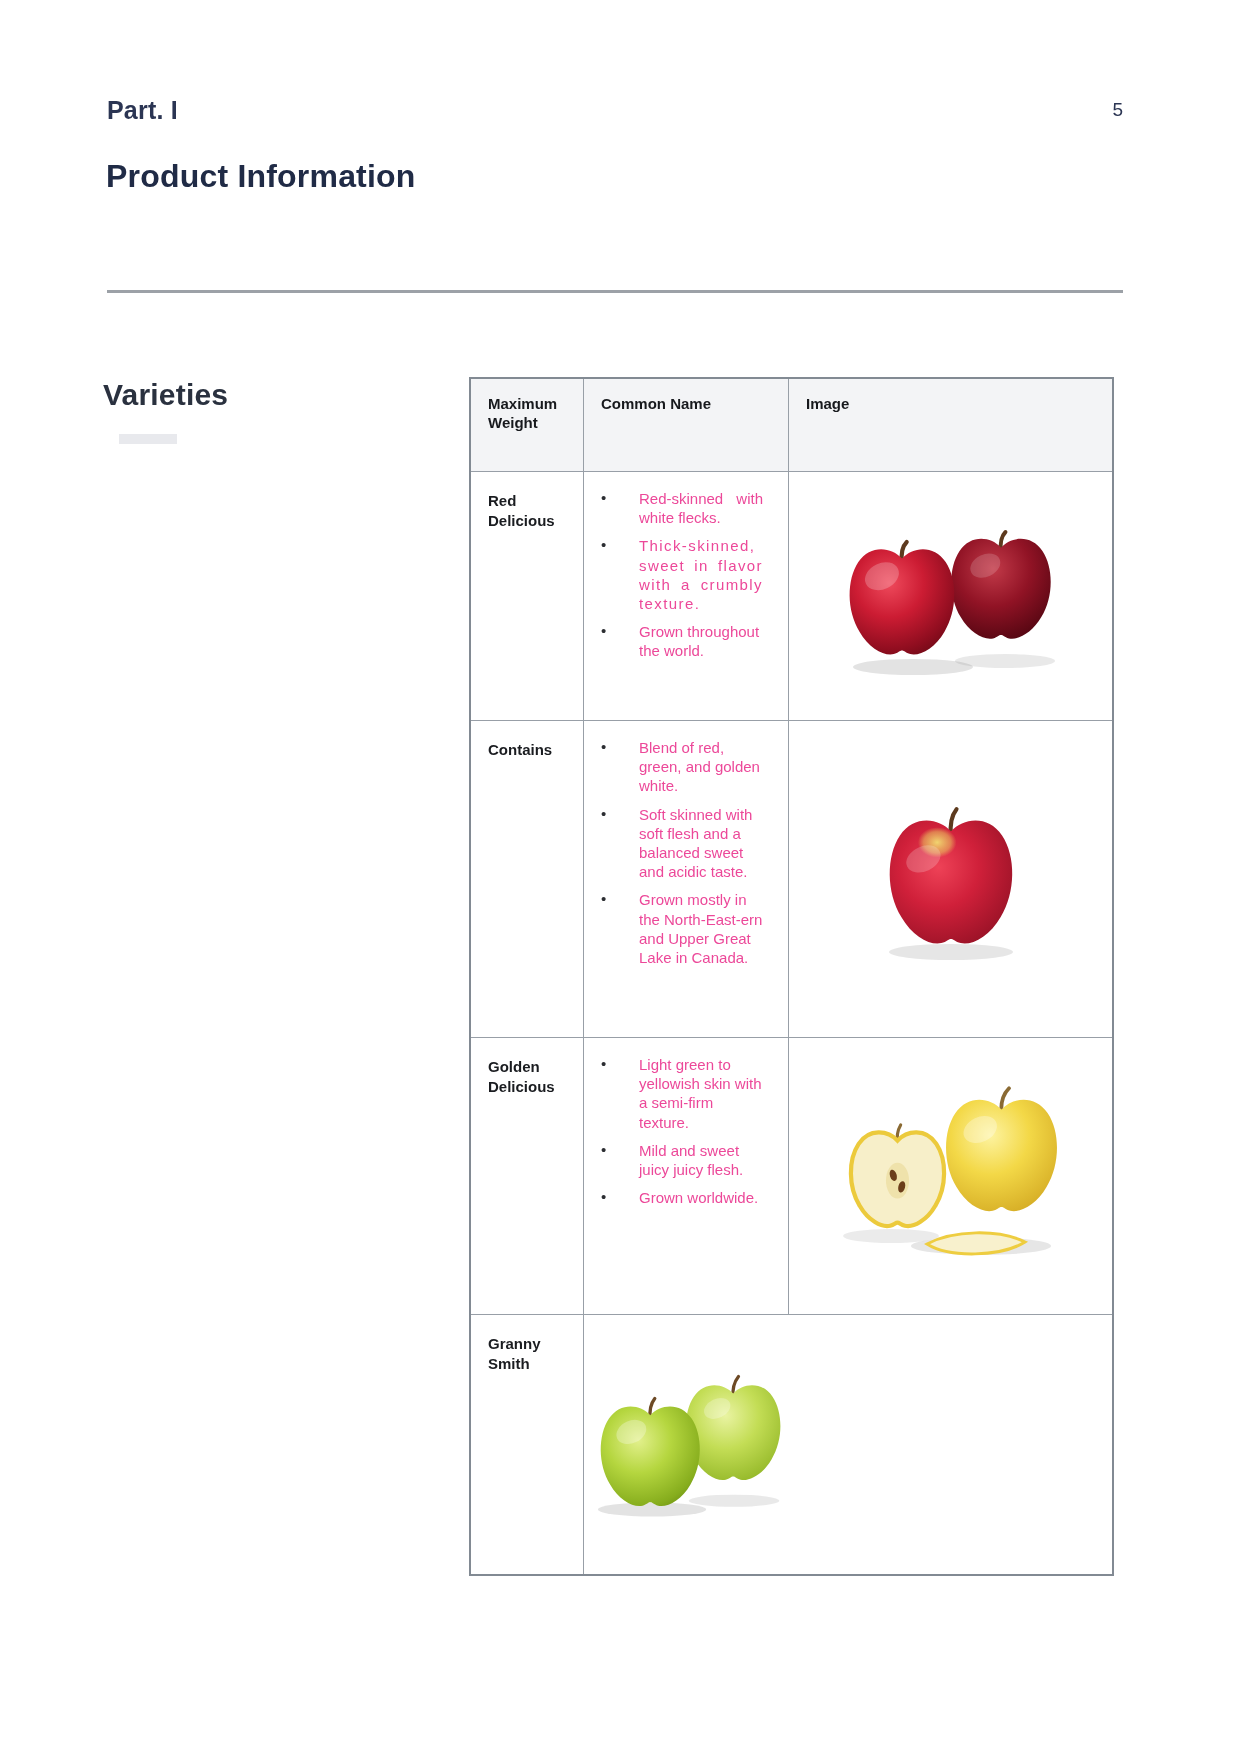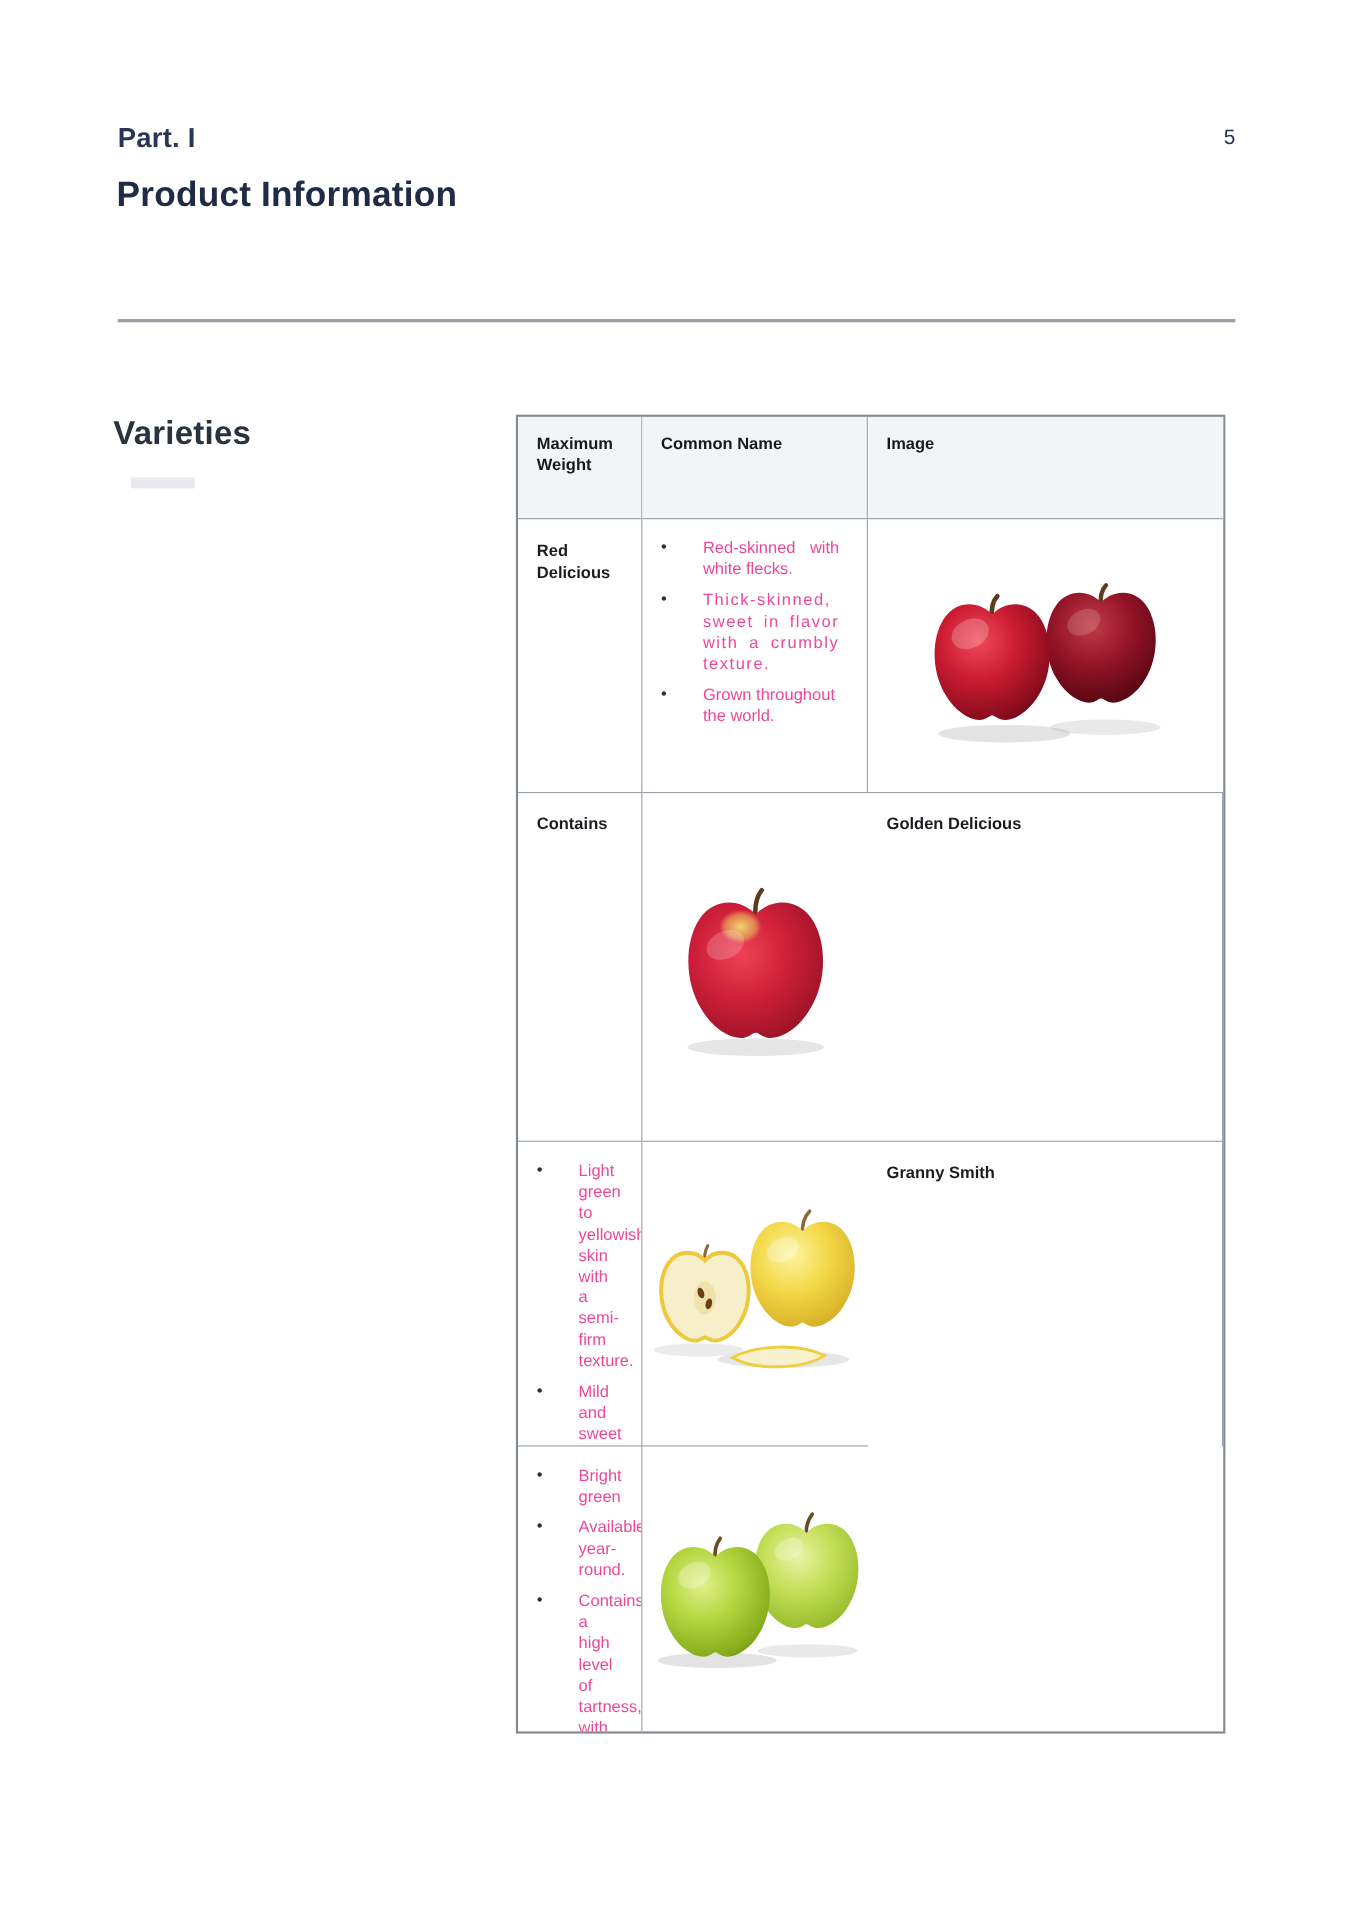--- a/index.html
+++ b/index.html
@@ -6,21 +6,21 @@
   html,body { background:#ffffff; }
   body {
     width:1240px; height:1754px;
     font-family:"Liberation Sans","DejaVu Sans",sans-serif;
     position:relative; overflow:hidden;
   }
   .page { position:absolute; inset:0; background:#ffffff; }
 
   
   .topbar {
-    position:absolute; left:107px; top:112px; width:1016px;
+    position:absolute; left:107px; top:96px; width:1016px;
     display:flex; justify-content:space-between; align-items:flex-start;
   }
   .part-label {
     font-size:25px; font-weight:800; letter-spacing:.2px; color:#2b3553;
   }
   .page-number { font-size:19px; font-weight:500; color:#2b3553; margin-top:3px; }
   .doc-title {
     position:absolute; left:106px; top:158px;
     font-size:32px; font-weight:700; letter-spacing:.2px; color:#202b46;
   }
@@ -132,20 +132,27 @@
         </g>
         <g transform="translate(10,30) scale(1.18)">
           <path d="M50,18 C49,10 50,4 54,0" stroke="#5d3a1e" stroke-width="3.5" fill="none" stroke-linecap="round"></path>
           <path d="M50,14 C41,4 23,2 13,17 C3,32 3,58 14,76 C22,90 35,97 43,95 C47,94 48,92 50,92 C52,92 53,94 57,95 C65,97 78,90 86,76 C97,58 97,32 87,17 C77,2 59,4 50,14 Z" fill="url(#rd1)"></path>
           <ellipse cx="33" cy="29" rx="15" ry="11" fill="#ffffff" opacity="0.22" transform="rotate(-25 33 29)"></ellipse>
         </g>
       </svg>
     </div>
 
     <div class="cell name">Contains</div>
+    <div class="cell desc">
+      <ul>
+        <li>Blend of red, green, and golden white.</li>
+        <li>Soft skinned with soft flesh and a balanced sweet and acidic taste.</li>
+        <li>Grown mostly in the North-East-ern and Upper Great Lake in Canada.</li>
+      </ul>
+    </div>
     <div class="cell img last-col">
       <svg width="200" height="170" viewBox="0 0 200 170">
         <defs>
           <radialGradient id="mc1" cx="40%" cy="38%" r="78%">
             <stop offset="0%" stop-color="#ee4257"></stop>
             <stop offset="42%" stop-color="#d0203a"></stop>
             <stop offset="100%" stop-color="#8c0f22"></stop>
           </radialGradient>
           <radialGradient id="mc2" cx="50%" cy="50%" r="50%">
             <stop offset="0%" stop-color="#f2dd72" stop-opacity="0.95"></stop>
@@ -195,27 +202,20 @@
           <path d="M50,18 C49,8 51,2 56,-3" stroke="#8a6a33" stroke-width="3" fill="none" stroke-linecap="round"></path>
           <path d="M50,14 C41,4 23,2 13,17 C3,32 3,58 14,76 C22,90 35,97 43,95 C47,94 48,92 50,92 C52,92 53,94 57,95 C65,97 78,90 86,76 C97,58 97,32 87,17 C77,2 59,4 50,14 Z" fill="url(#gd1)"></path>
           <ellipse cx="33" cy="30" rx="14" ry="10" fill="#ffffff" opacity="0.3" transform="rotate(-25 33 30)"></ellipse>
         </g>
 
         <path d="M96,158 C118,172 170,171 194,156 C168,143 122,144 96,158 Z" fill="#f8f1cd" stroke="#eecd40" stroke-width="3"></path>
       </svg>
     </div>
 
     <div class="cell name last-row">Granny Smith</div>
-    <div class="cell desc last-row">
-      <ul>
-        <li>Bright green</li>
-        <li>Available year-round.</li>
-        <li>Contains a high level of tartness, with crispy and juicy flesh.</li>
-      </ul>
-    </div>
     <div class="cell img last-col last-row">
       <svg width="235" height="175" viewBox="0 0 235 175">
         <defs>
           <radialGradient id="gs1" cx="38%" cy="34%" r="78%">
             <stop offset="0%" stop-color="#e2f08c"></stop>
             <stop offset="42%" stop-color="#b5d63f"></stop>
             <stop offset="85%" stop-color="#86ad1d"></stop>
             <stop offset="100%" stop-color="#6e9114"></stop>
           </radialGradient>
           <radialGradient id="gs2" cx="42%" cy="32%" r="78%">

